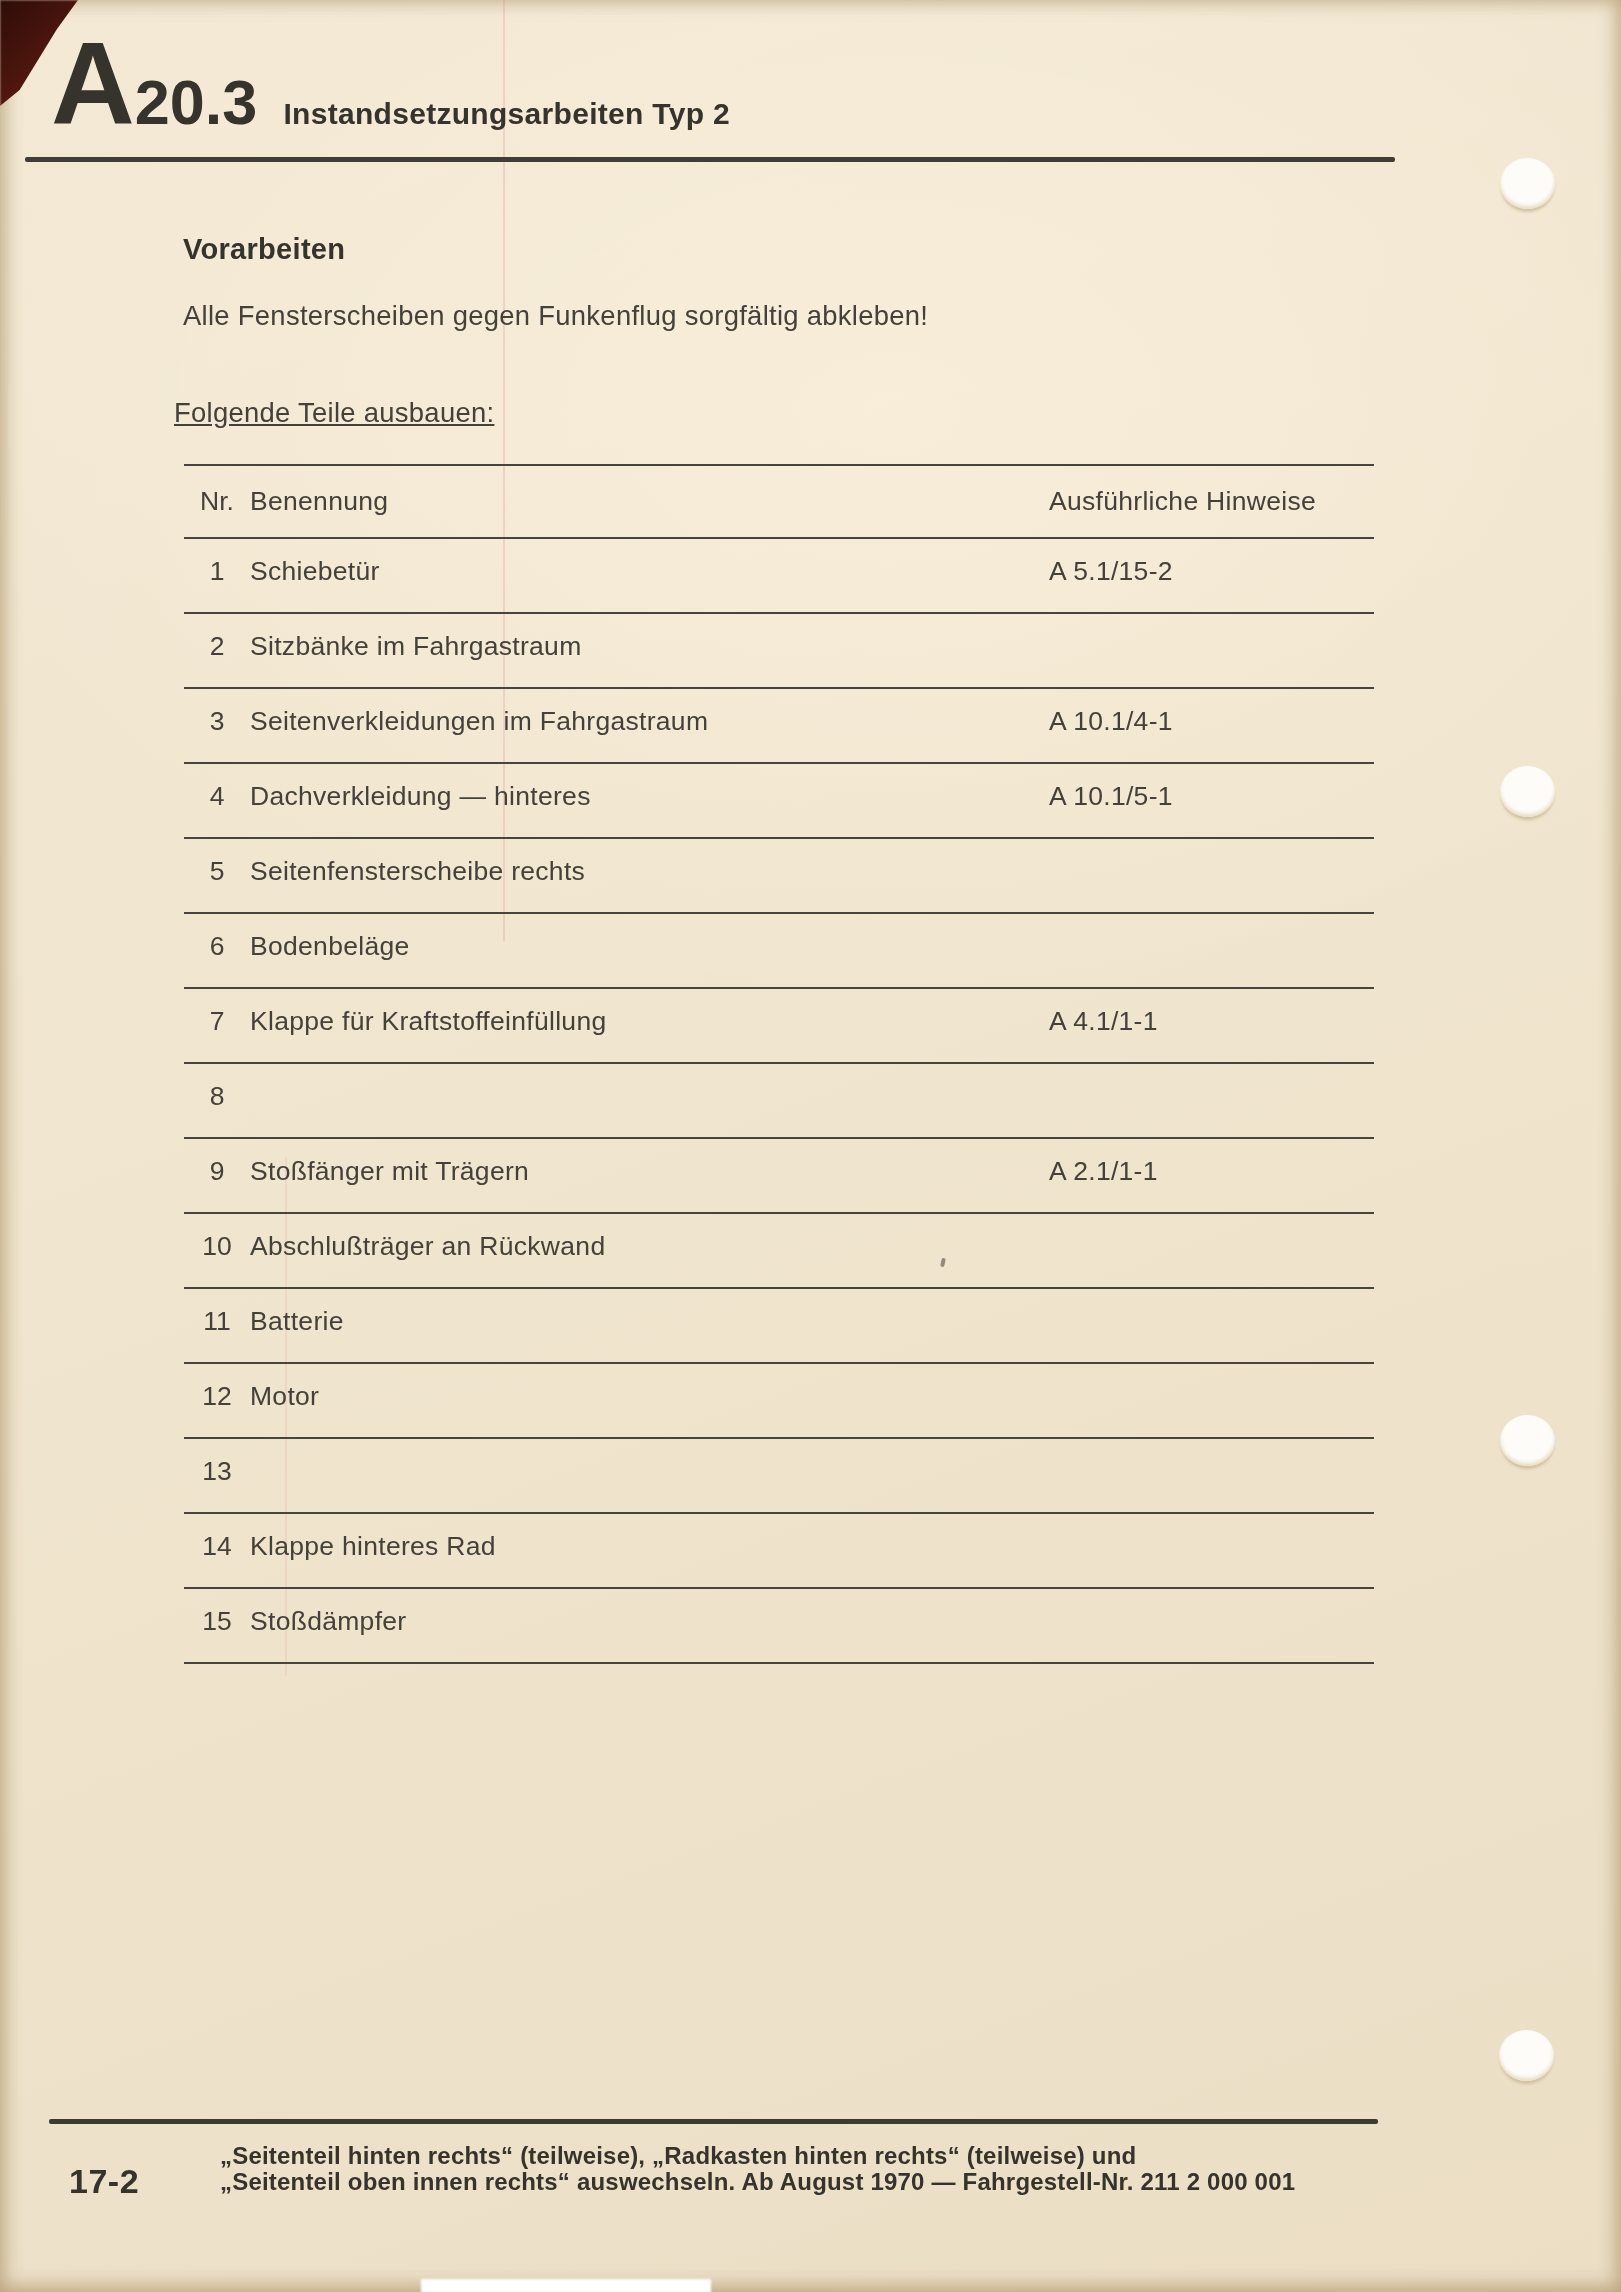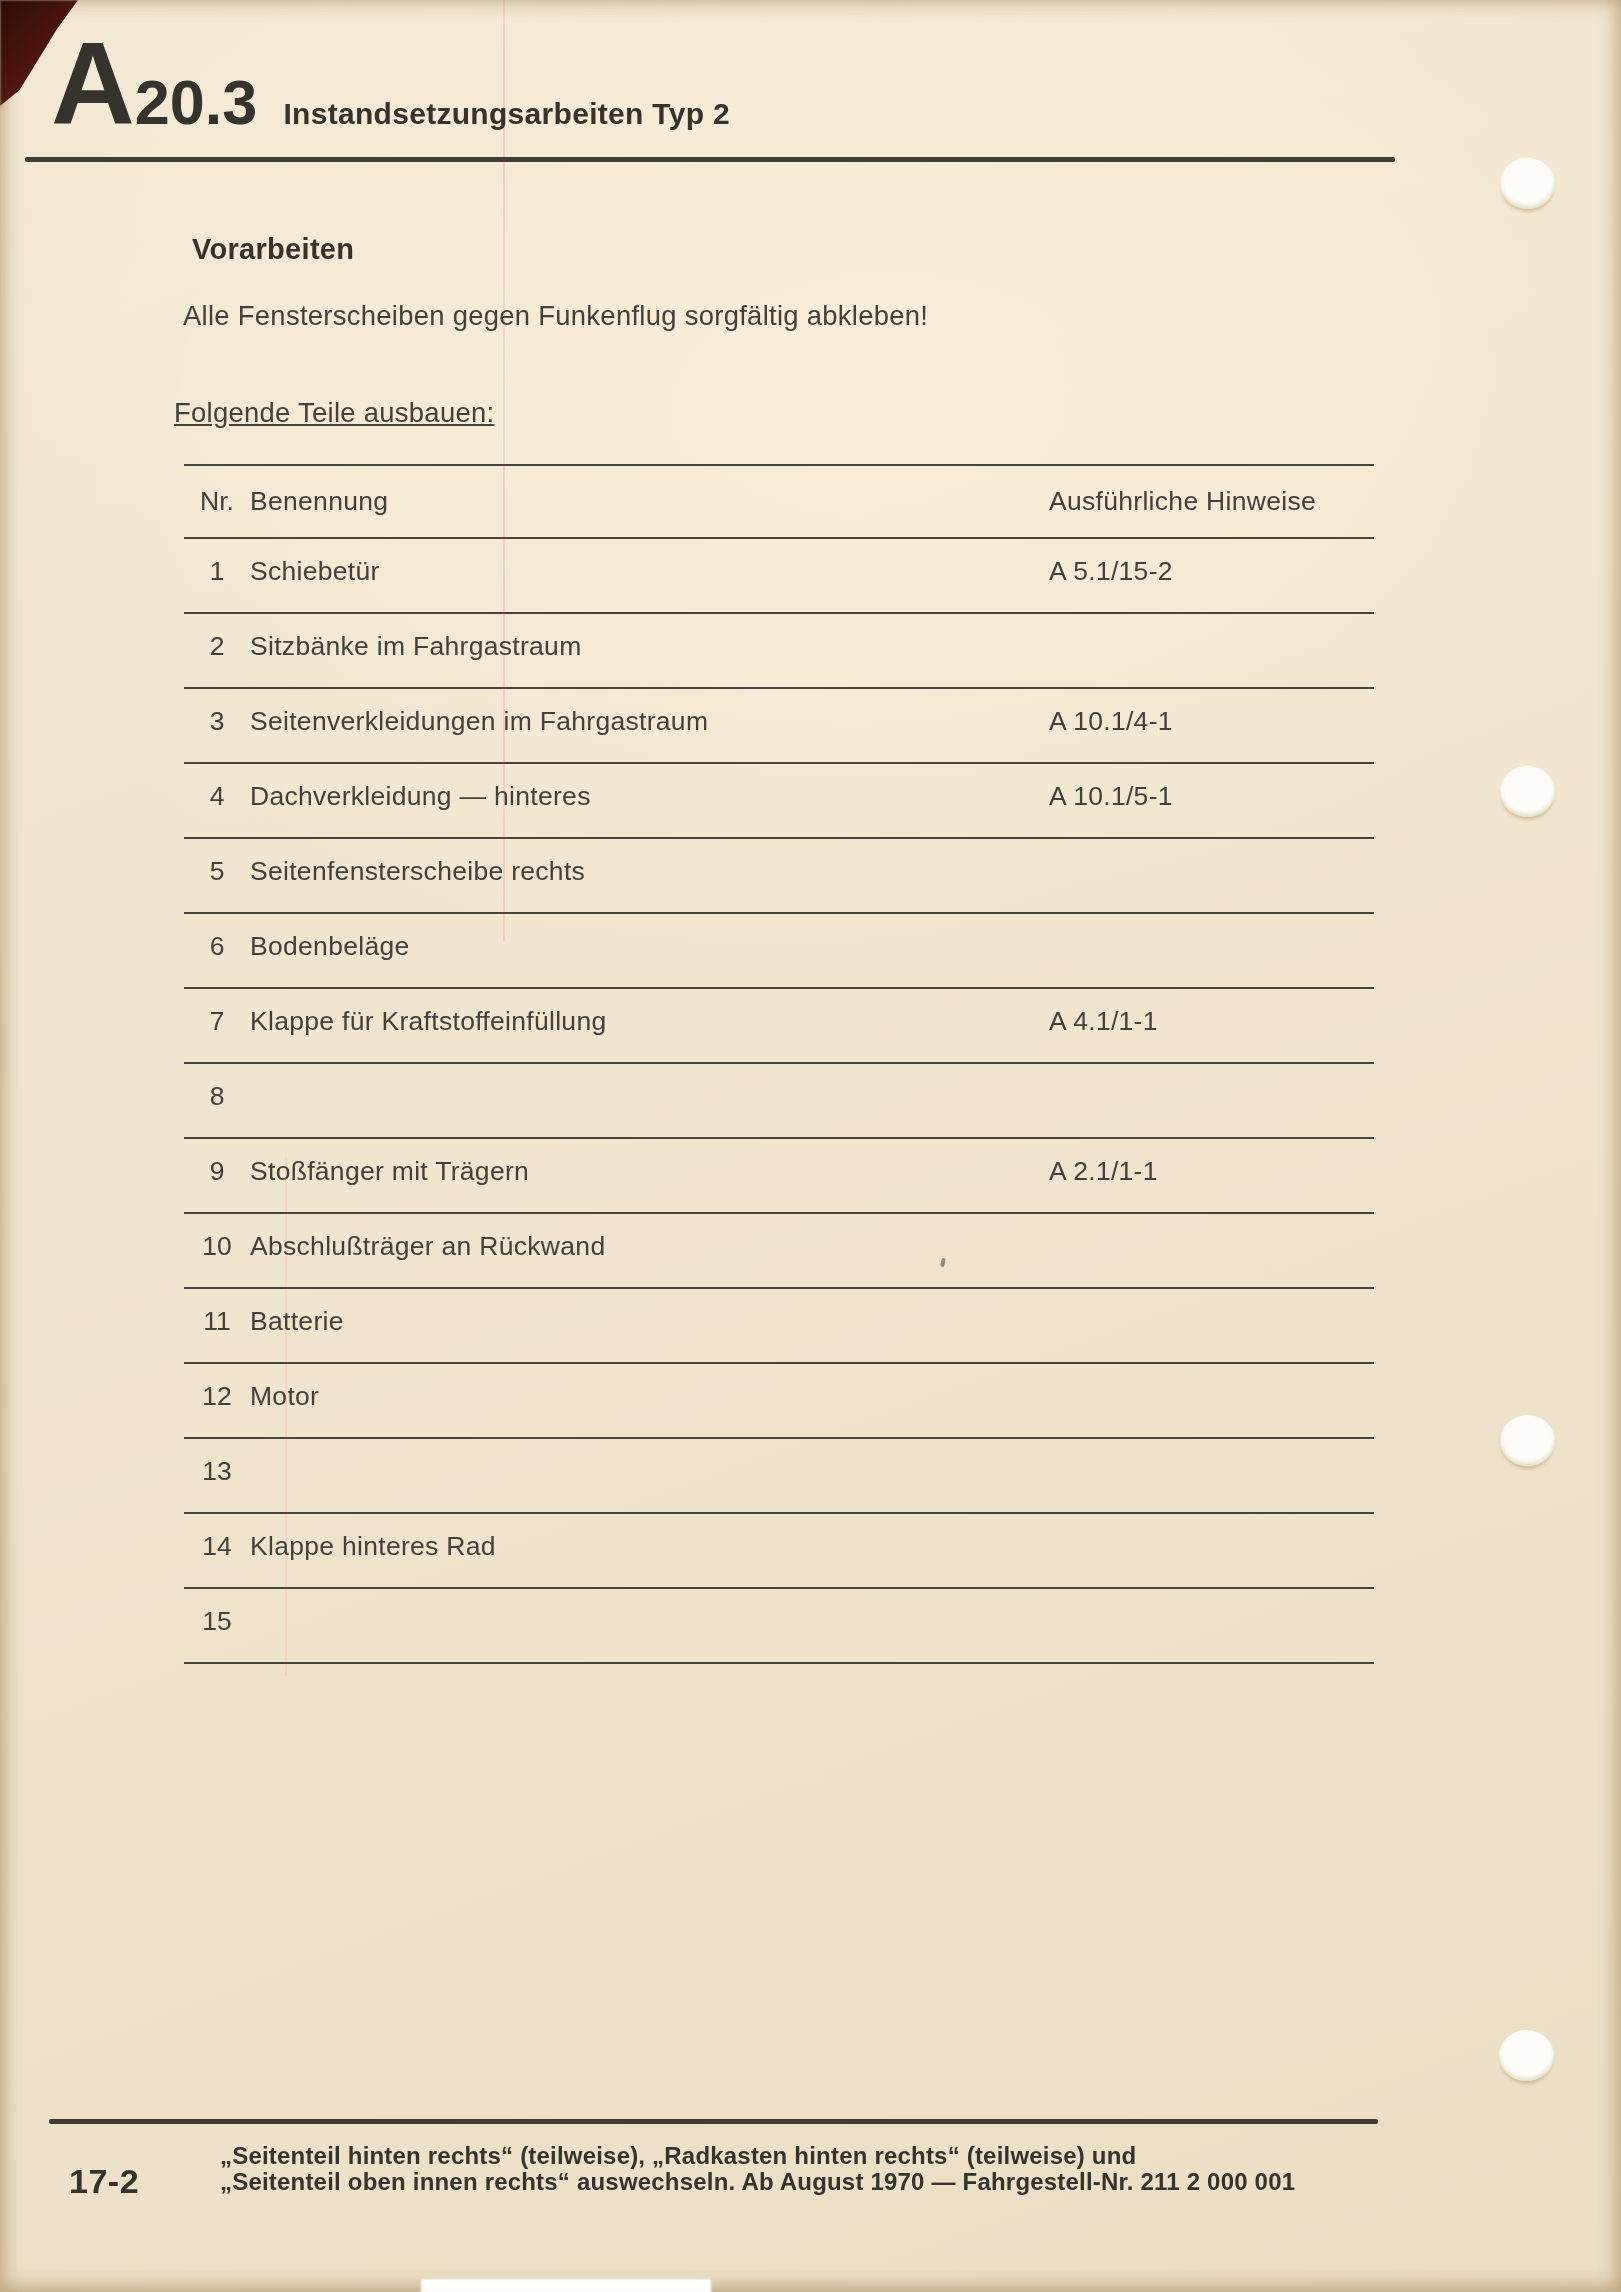--- a/index.html
+++ b/index.html
@@ -29,21 +29,21 @@
   .sec-num{font-size:63px;font-weight:700;line-height:1;color:#36332c;margin-left:2px;letter-spacing:0;}
   .sec-title{font-size:30px;font-weight:700;line-height:1;color:#36332c;margin-left:26px;letter-spacing:0.3px;}
   .header-rule{
     position:absolute;left:24.5px;top:157px;width:1370px;height:4.9px;
     background:#403d36;border-radius:2px;
   }
 
   
   .heading{
     position:absolute;left:183px;top:233px;
-    font-size:29px;font-weight:700;color:#36332c;letter-spacing:0.3px;margin-left:9px;
+    font-size:29px;font-weight:700;color:#36332c;letter-spacing:0.3px;
   }
   .instruction{
     position:absolute;left:183px;top:300px;
     font-size:27.4px;color:#44413a;letter-spacing:0.3px;
   }
   .list-intro{
     position:absolute;left:174px;top:397px;
     font-size:27.4px;color:#44413a;letter-spacing:0.3px;text-decoration:underline;
   }
 
@@ -198,20 +198,21 @@
           <span class="col-nr">13</span>
           <span class="col-hint"></span>
         </div>
         <div class="row trow">
           <span class="col-nr">14</span>
           <span class="col-name">Klappe hinteres Rad</span>
           <span class="col-hint"></span>
         </div>
         <div class="row trow">
           <span class="col-nr">15</span>
+          <span class="col-name">Stoßdämpfer</span>
           <span class="col-hint"></span>
         </div>
       </div>
   </div>
 
   <div class="speck"></div>
 
   <div class="footer-rule"></div>
   <div class="footer-page">17-2</div>
   <div class="footer-note">

